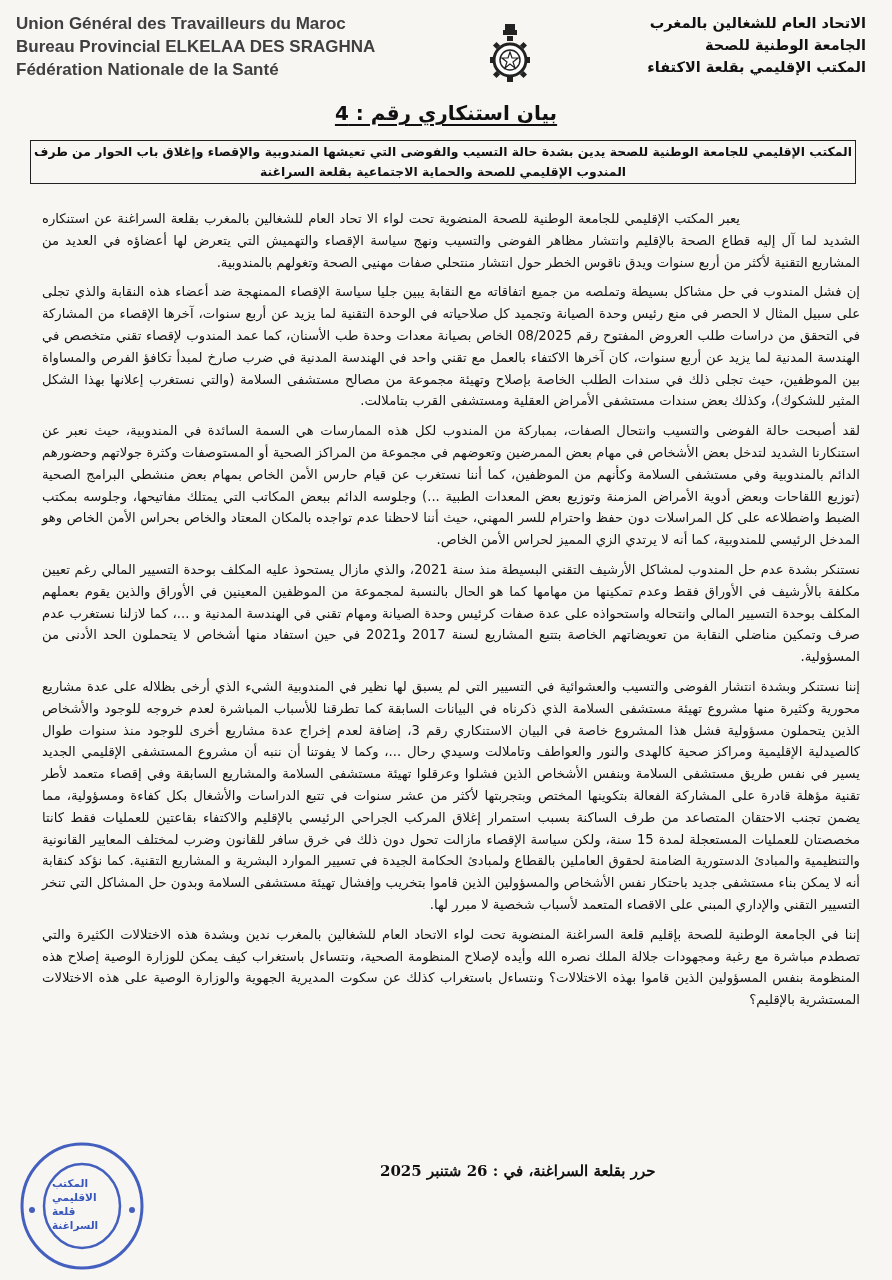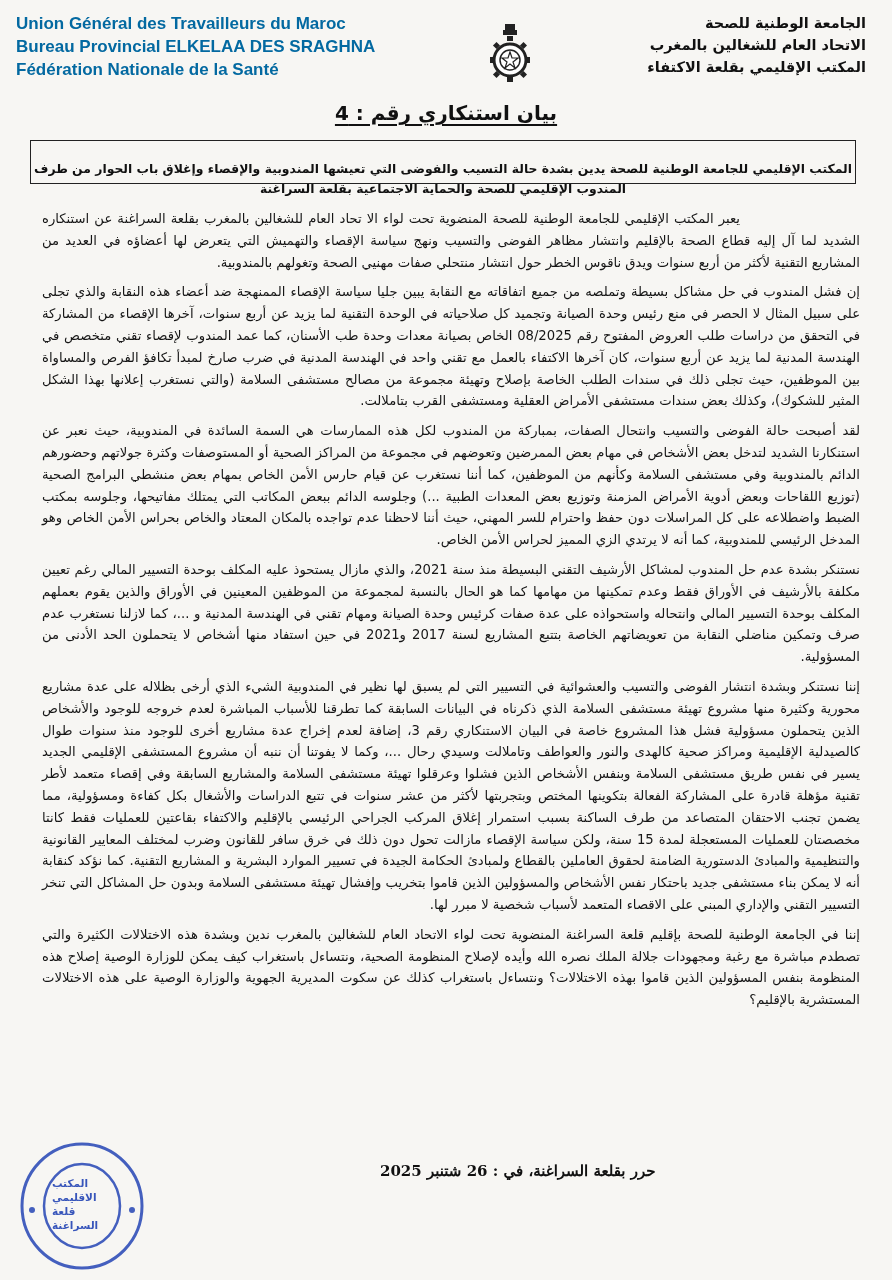--- a/index.html
+++ b/index.html
@@ -8,37 +8,37 @@
     background: #f7f6f3;
     font-family: "DejaVu Sans", sans-serif;
     color: #111;
     position: relative;
   }
   .page { position: absolute; left: 0; top: 0; width: 892px; height: 1280px; }
   .letterhead { position: absolute; top: 8px; left: 0; width: 892px; height: 90px; }
   .lh-fr {
     position: absolute; left: 16px; top: 4px;
     font-family: "Liberation Sans", sans-serif; font-weight: bold;
-    font-size: 17px; line-height: 23px; color: #0369a1;
+    font-size: 17px; line-height: 23px; color: #404040;
   }
   .lh-ar {
     position: absolute; right: 26px; top: 4px; direction: rtl; text-align: right;
     font-family: "DejaVu Sans", sans-serif; font-weight: bold;
     font-size: 14.5px; line-height: 22px; color: #111;
   }
   .logo { position: absolute; left: 488px; top: 14px; width: 44px; height: 62px; }
   .doc-title {
     position: absolute; top: 100px; left: 0; width: 892px; text-align: center;
     direction: rtl; font-weight: bold; font-size: 20px; line-height: 26px;
     text-decoration: underline; text-underline-offset: 4px;
   }
   .subject-box {
     position: absolute; left: 30px; top: 140px; width: 826px; height: 44px;
     border: 1.5px solid #222; direction: rtl; text-align: center;
-    font-weight: bold; font-size: 12.4px; line-height: 20px; padding-top: 18px;
+    font-weight: bold; font-size: 12.4px; line-height: 20px; padding-top: 1px;
     box-sizing: border-box;
   }
   .body-text {
     position: absolute; left: 34px; top: 200px; width: 834px;
     direction: rtl; text-align: justify; text-align-last: right;
     font-family: "DejaVu Sans", sans-serif;
     font-size: 13.2px; line-height: 21.8px; color: #151515;
   }
   .body-text p { margin: 8px; }
   .body-text p.first { text-indent: 120px; }
@@ -78,22 +78,22 @@
         <rect x="33" y="21" width="5" height="5" transform="rotate(45 35.5 23.5)"></rect>
         <rect x="6" y="50" width="5" height="5" transform="rotate(45 8.5 52.5)"></rect>
         <rect x="33" y="50" width="5" height="5" transform="rotate(45 35.5 52.5)"></rect>
       </g>
       <circle cx="22" cy="38" r="16" fill="#fff" stroke="#222" stroke-width="3"></circle>
       <circle cx="22" cy="38" r="10" fill="none" stroke="#222" stroke-width="1.5"></circle>
       <polygon points="22,30 24,36 30,36 25,40 27,46 22,42 17,46 19,40 14,36 20,36" fill="none" stroke="#222" stroke-width="1.2"></polygon>
     </svg>
 
     <div class="lh-ar">
+      <div>الاتحاد العام للشغالين بالمغرب</div>
       <div>الجامعة الوطنية للصحة</div>
-      <div>الاتحاد العام للشغالين بالمغرب</div>
       <div>المكتب الإقليمي بقلعة الاكتفاء</div>
     </div>
   </div>
 
   <div class="doc-title">بيان استنكاري رقم : 4</div>
 
   <div class="subject-box">المكتب الإقليمي للجامعة الوطنية للصحة يدين بشدة حالة التسيب والفوضى التي تعيشها المندوبية والإقصاء وإغلاق باب الحوار من طرف المندوب الإقليمي للصحة والحماية الاجتماعية بقلعة السراغنة</div>
 
   <div class="body-text">
     <p class="first">يعبر المكتب الإقليمي للجامعة الوطنية للصحة المنضوية تحت لواء الا تحاد العام للشغالين بالمغرب بقلعة السراغنة عن استنكاره الشديد لما آل إليه قطاع الصحة بالإقليم وانتشار مظاهر الفوضى والتسيب ونهج سياسة الإقصاء والتهميش التي يتعرض لها أعضاؤه في العديد من المشاريع التقنية لأكثر من أربع سنوات ويدق ناقوس الخطر حول انتشار منتحلي صفات مهنيي الصحة وتغولهم بالمندوبية.</p>

